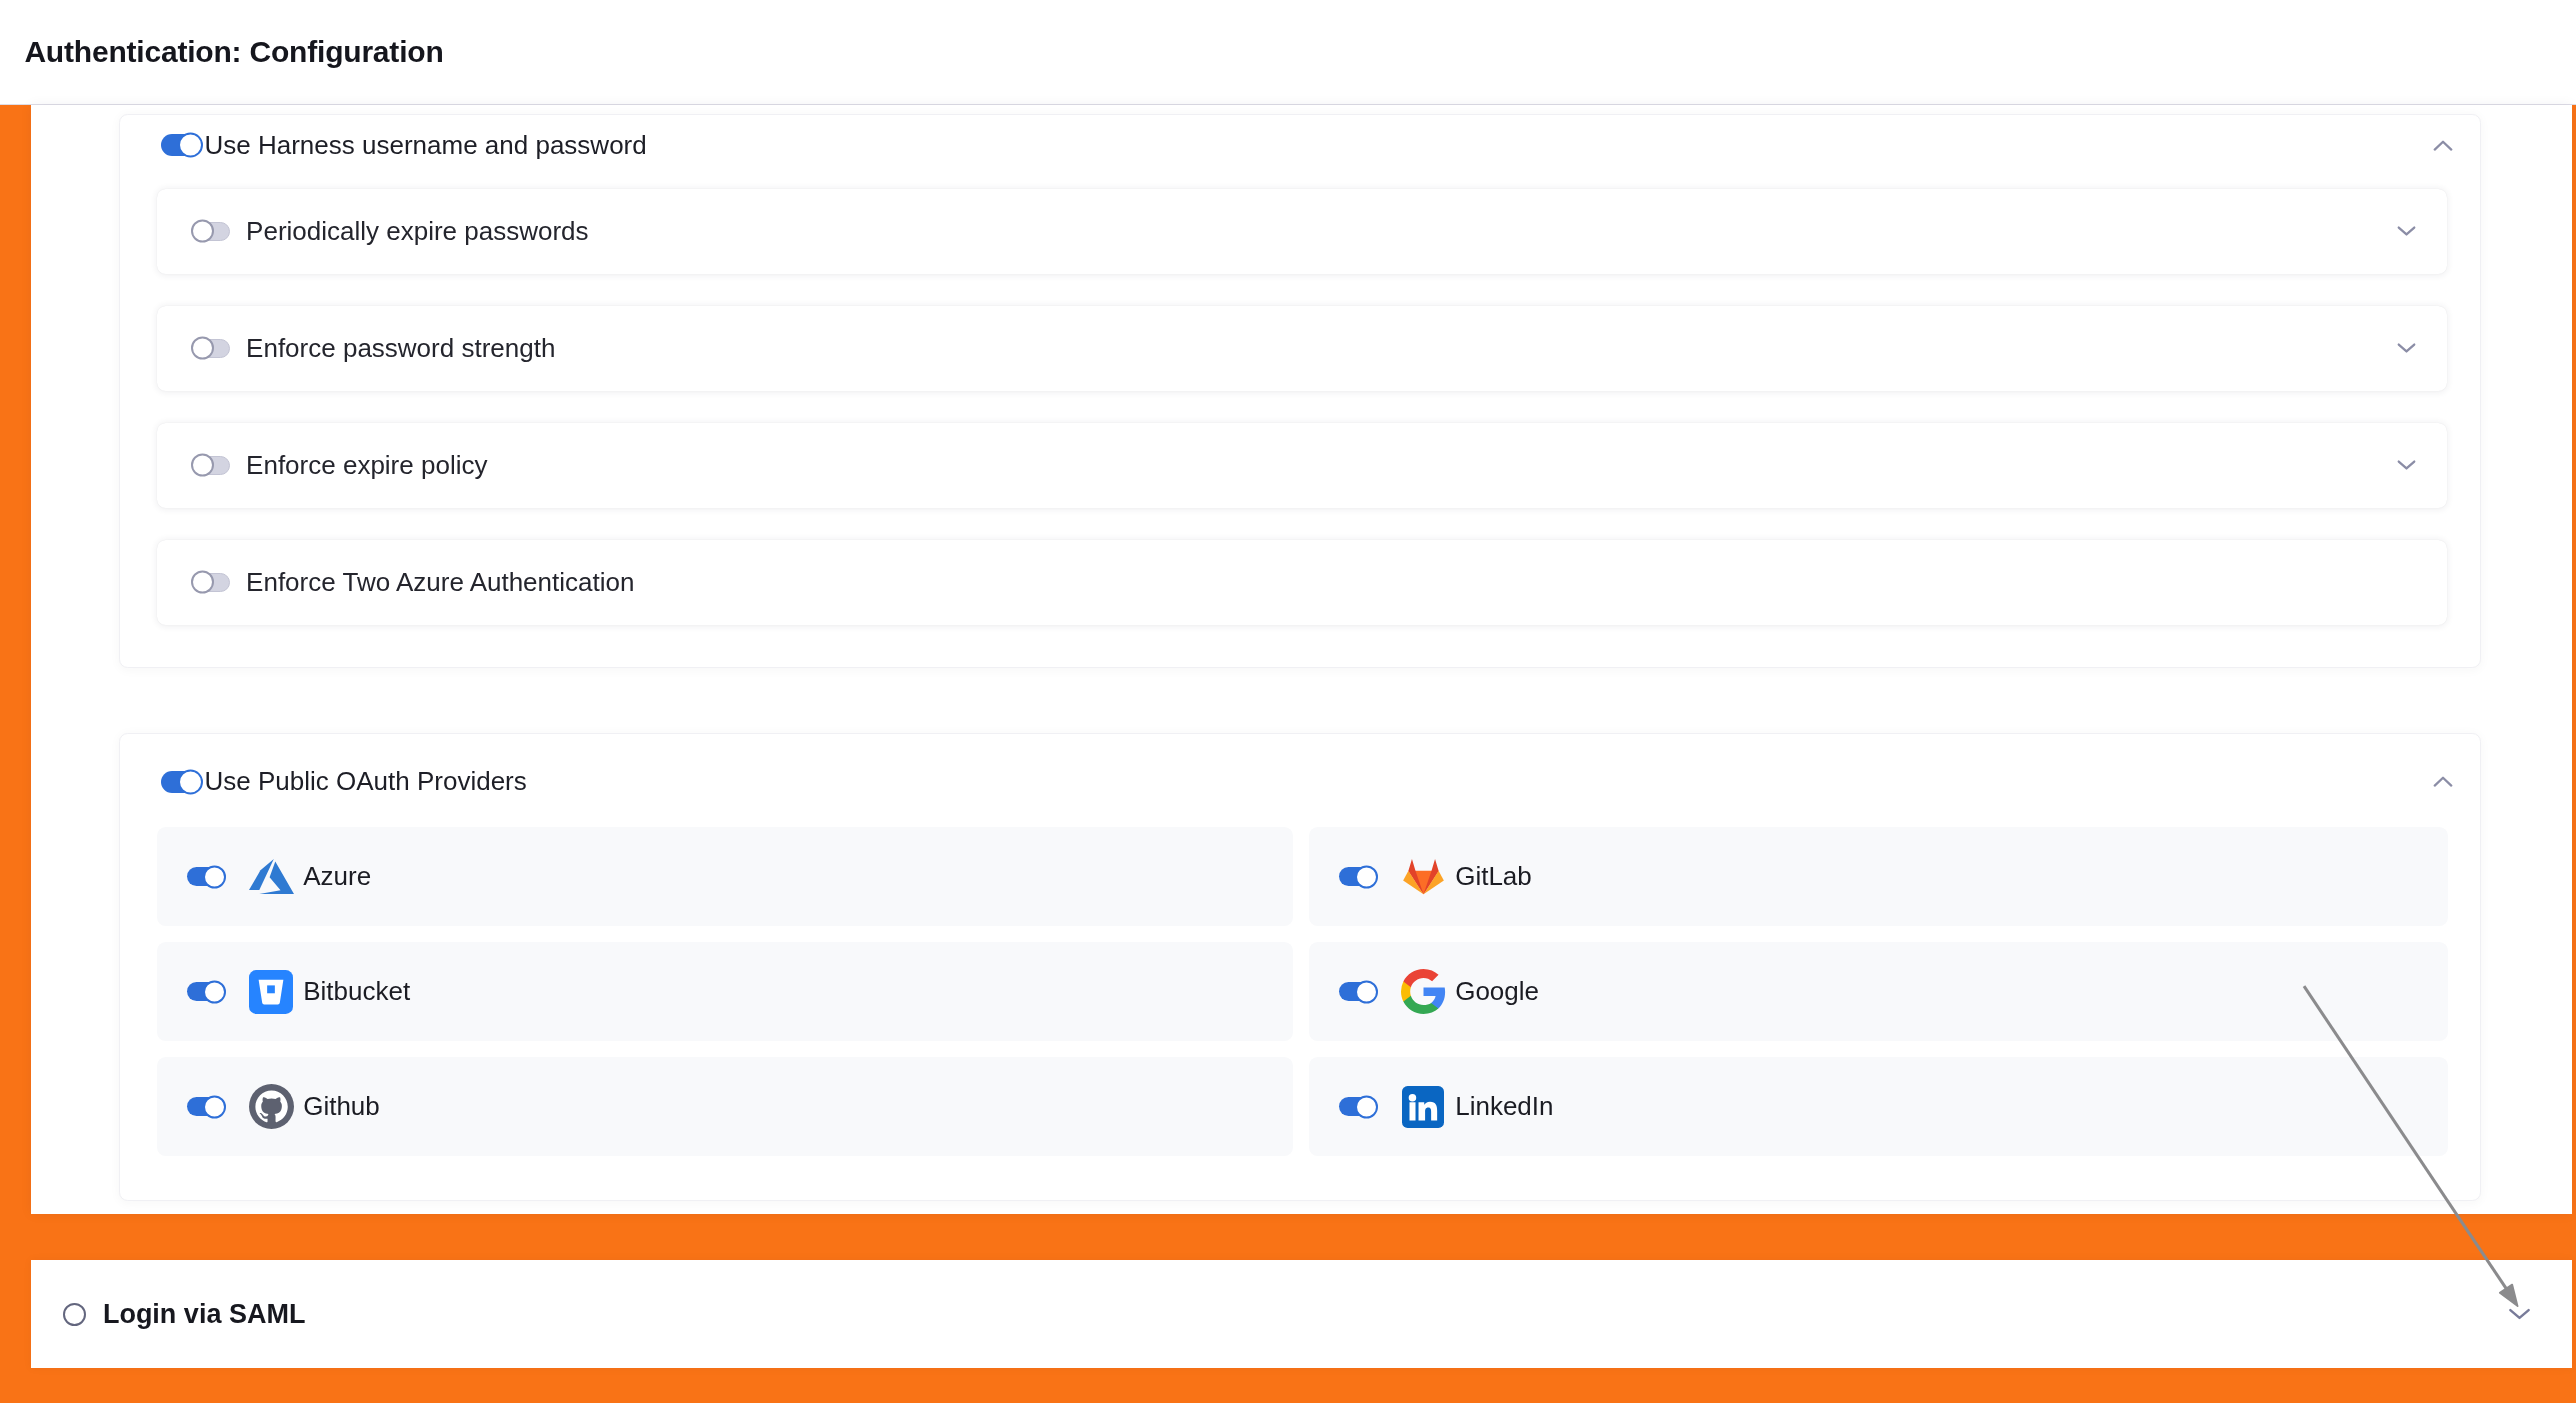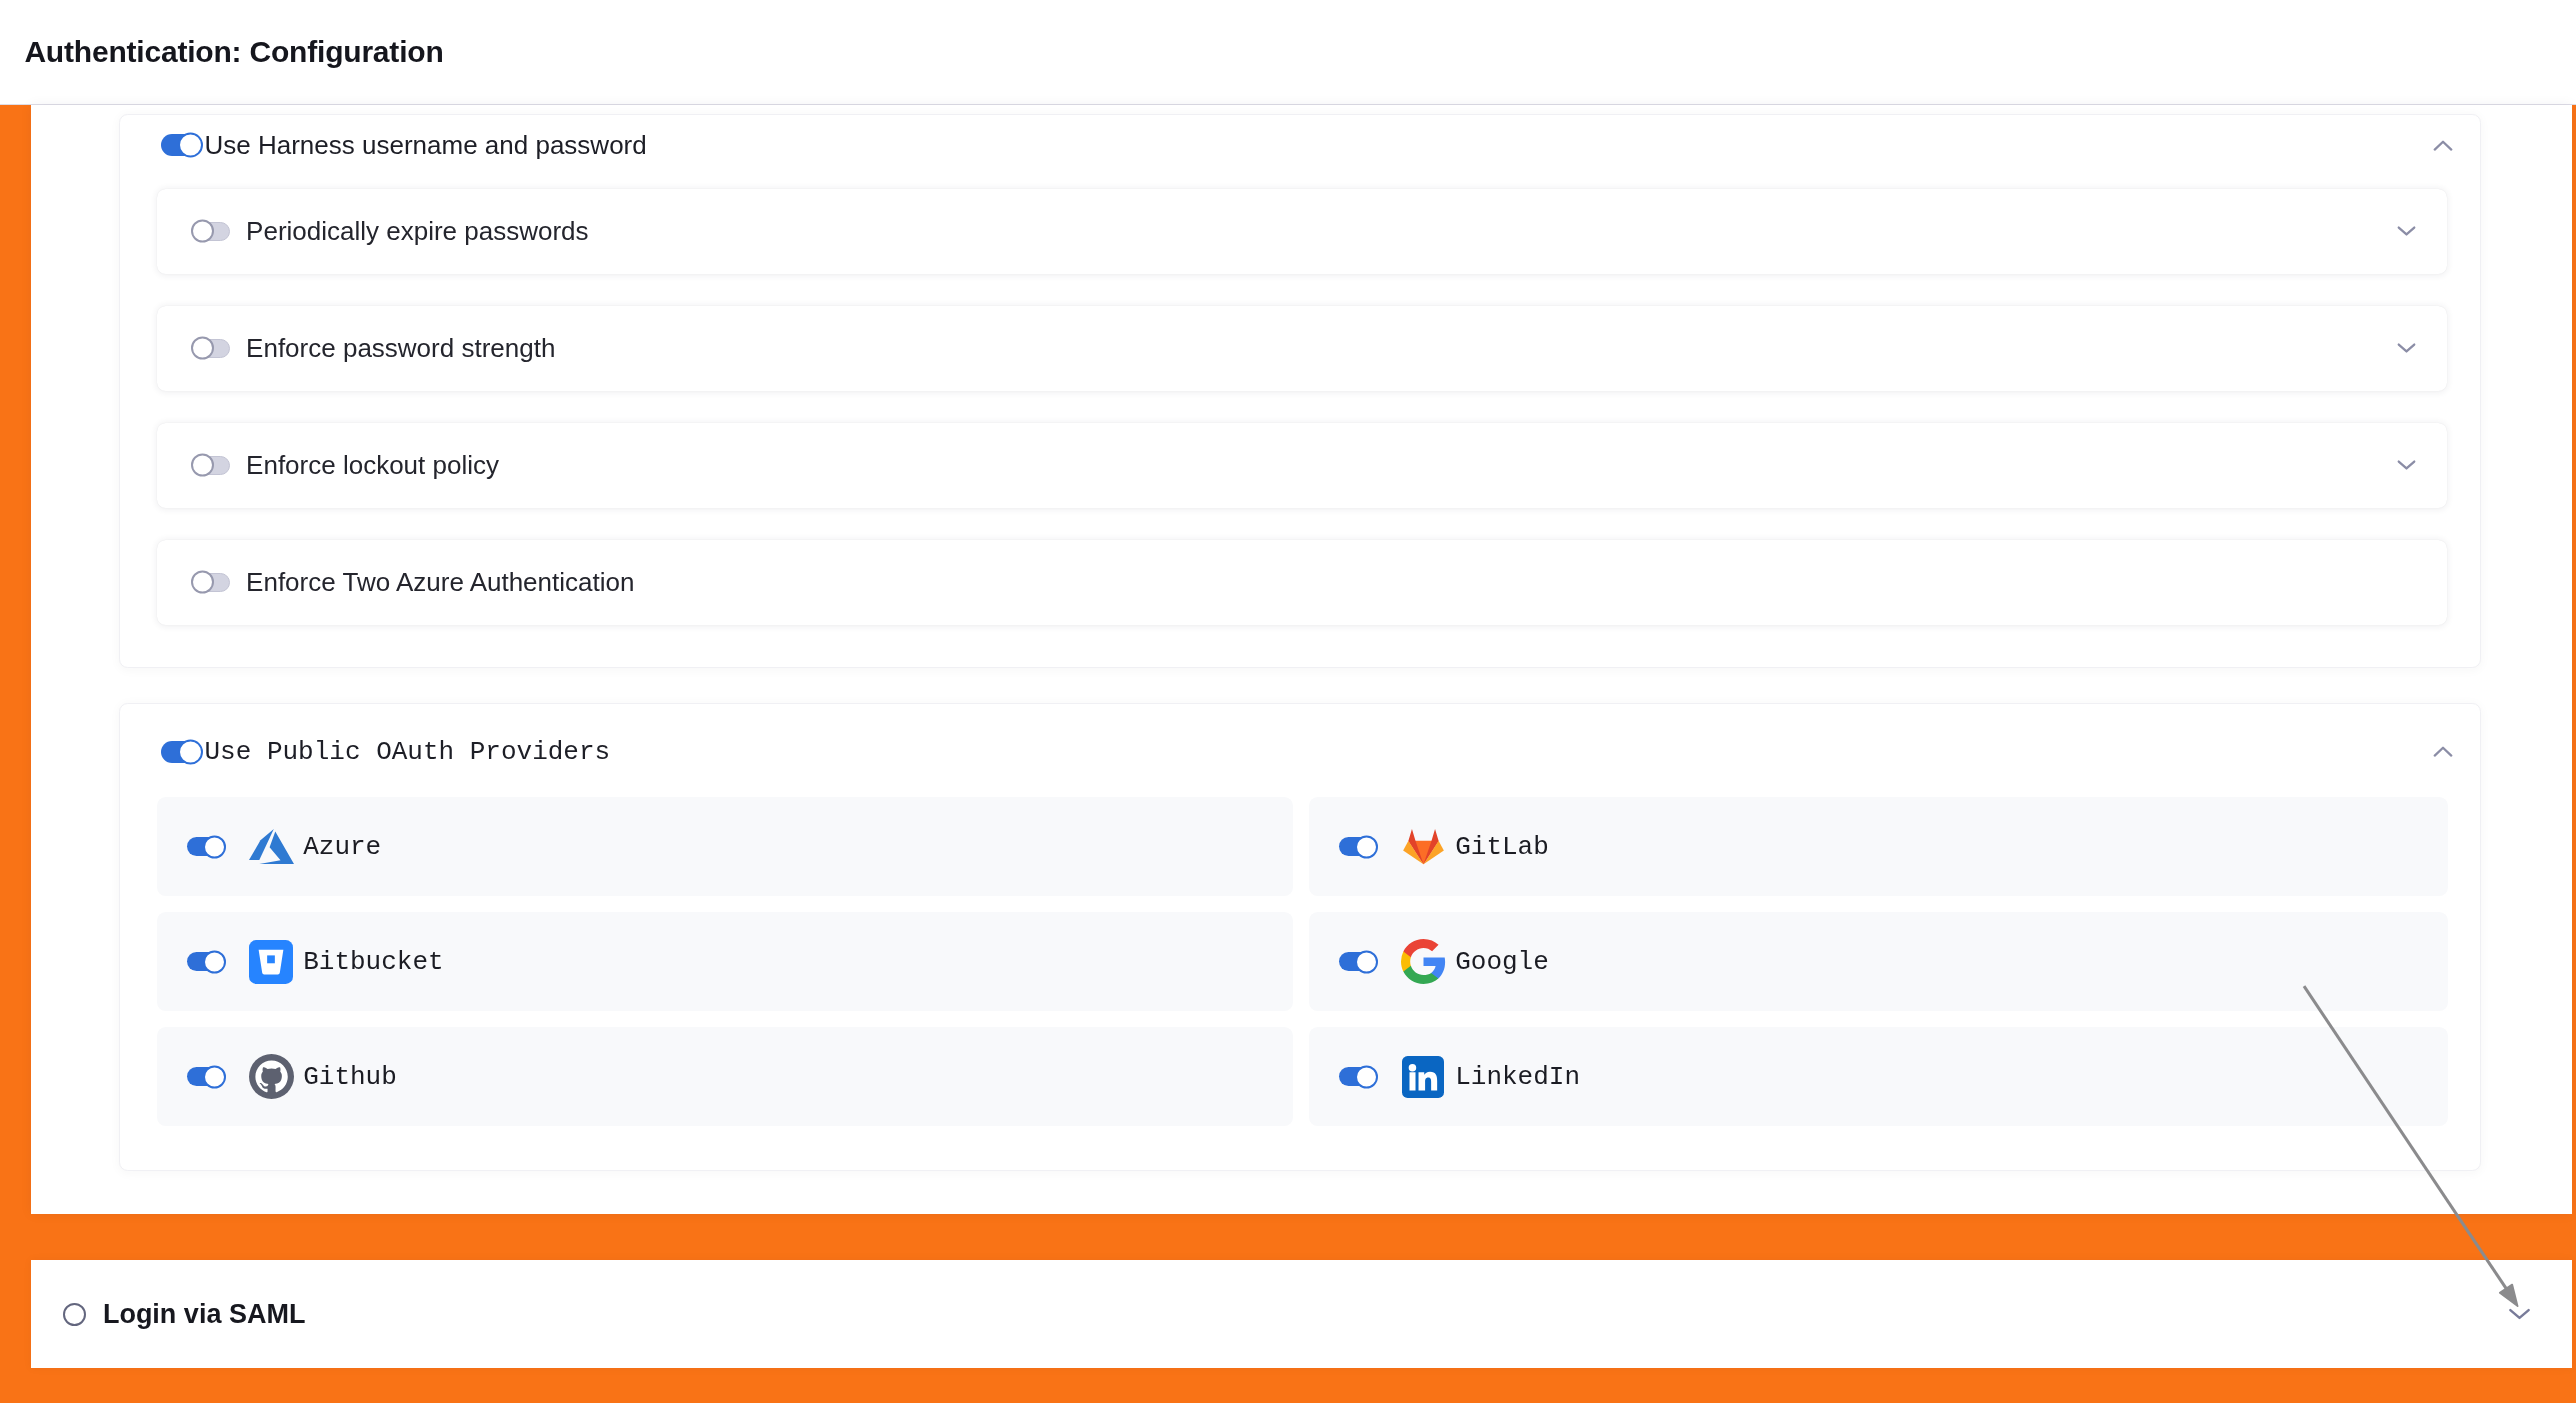--- a/index.html
+++ b/index.html
@@ -27,21 +27,21 @@
     background:#ffffff;box-shadow:0 0 12.2px rgba(35,36,60,0.06);
   }
 
   
   .card{
     position:absolute;left:88px;width:2362px;
     background:#ffffff;border:0.9px solid #f0f0f4;border-radius:8.7px;
     box-shadow:0 1.7px 10.5px rgba(40,41,61,0.04);box-sizing:border-box;
   }
   .card-harness{top:8.7px;height:554px;}
-  .card-oauth{top:598px;height:468px;font-family:Liberation Mono, monospace;}
+  .card-oauth{top:628px;height:468px;}
 
   .card-head{
     display:flex;align-items:center;padding:15px 27px 0 41px;height:31px;position:relative;
   }
   .card-oauth .card-head{padding-top:32px;}
   .card-head .card-label{margin-left:3px;font-size:26px;font-weight:500;color:#1d1e26;}
   .card-head .chev{margin-left:auto;display:flex;align-items:center;cursor:pointer;}
 
   
   .toggle{position:relative;display:inline-block;border-radius:871px;flex:none;cursor:pointer;box-sizing:border-box;}
@@ -139,21 +139,21 @@
           <span class="chev">
             <svg width="19" height="10.5" viewBox="0 0 22 12">
                 <polyline points="2,2 11,10 20,2" fill="none" stroke="#8b8da6" stroke-width="2.6" stroke-linecap="round" stroke-linejoin="round"></polyline>
               </svg>
           </span>
         </div>
         <div class="sec-row">
           <span class="toggle sm off">
               <span class="knob"></span>
             </span>
-          <span class="row-label">Enforce lockout policy</span>
+          <span class="row-label">Enforce expire policy</span>
           <span class="chev">
             <svg width="19" height="10.5" viewBox="0 0 22 12">
                 <polyline points="2,2 11,10 20,2" fill="none" stroke="#8b8da6" stroke-width="2.6" stroke-linecap="round" stroke-linejoin="round"></polyline>
               </svg>
           </span>
         </div>
         <div class="sec-row">
           <span class="toggle sm off">
               <span class="knob"></span>
             </span>

